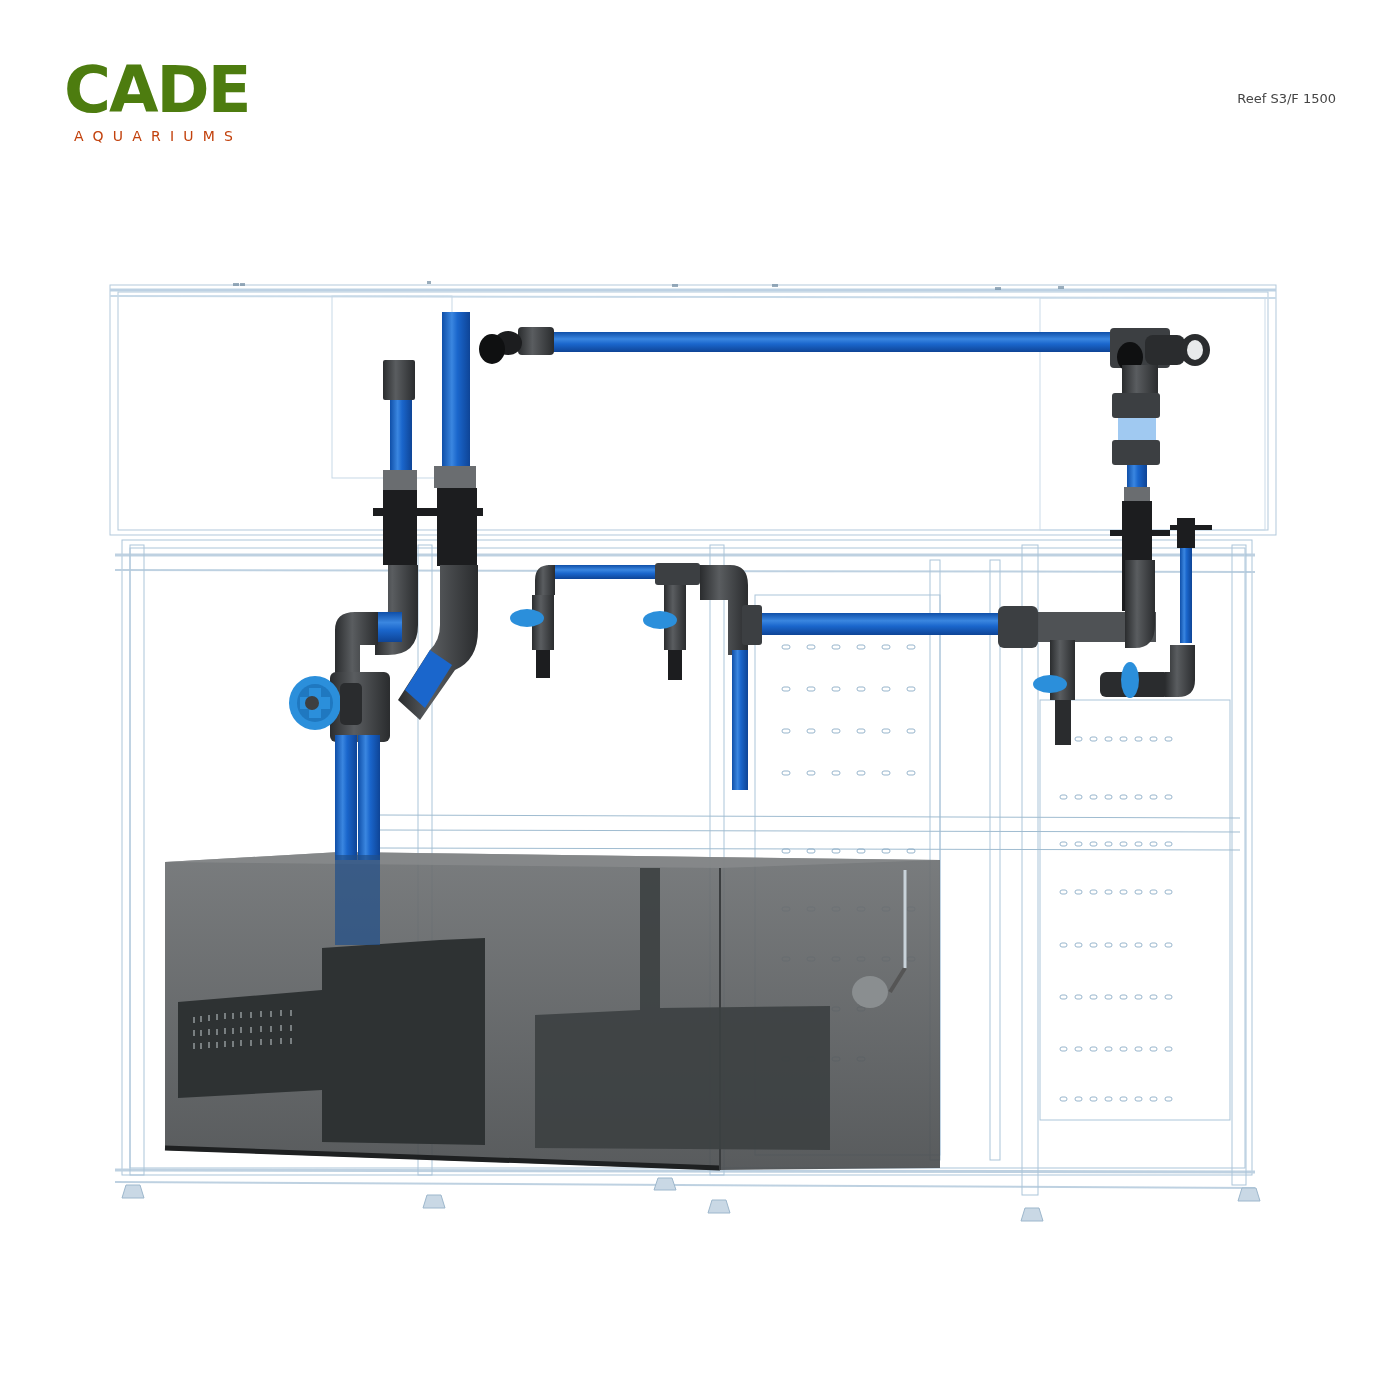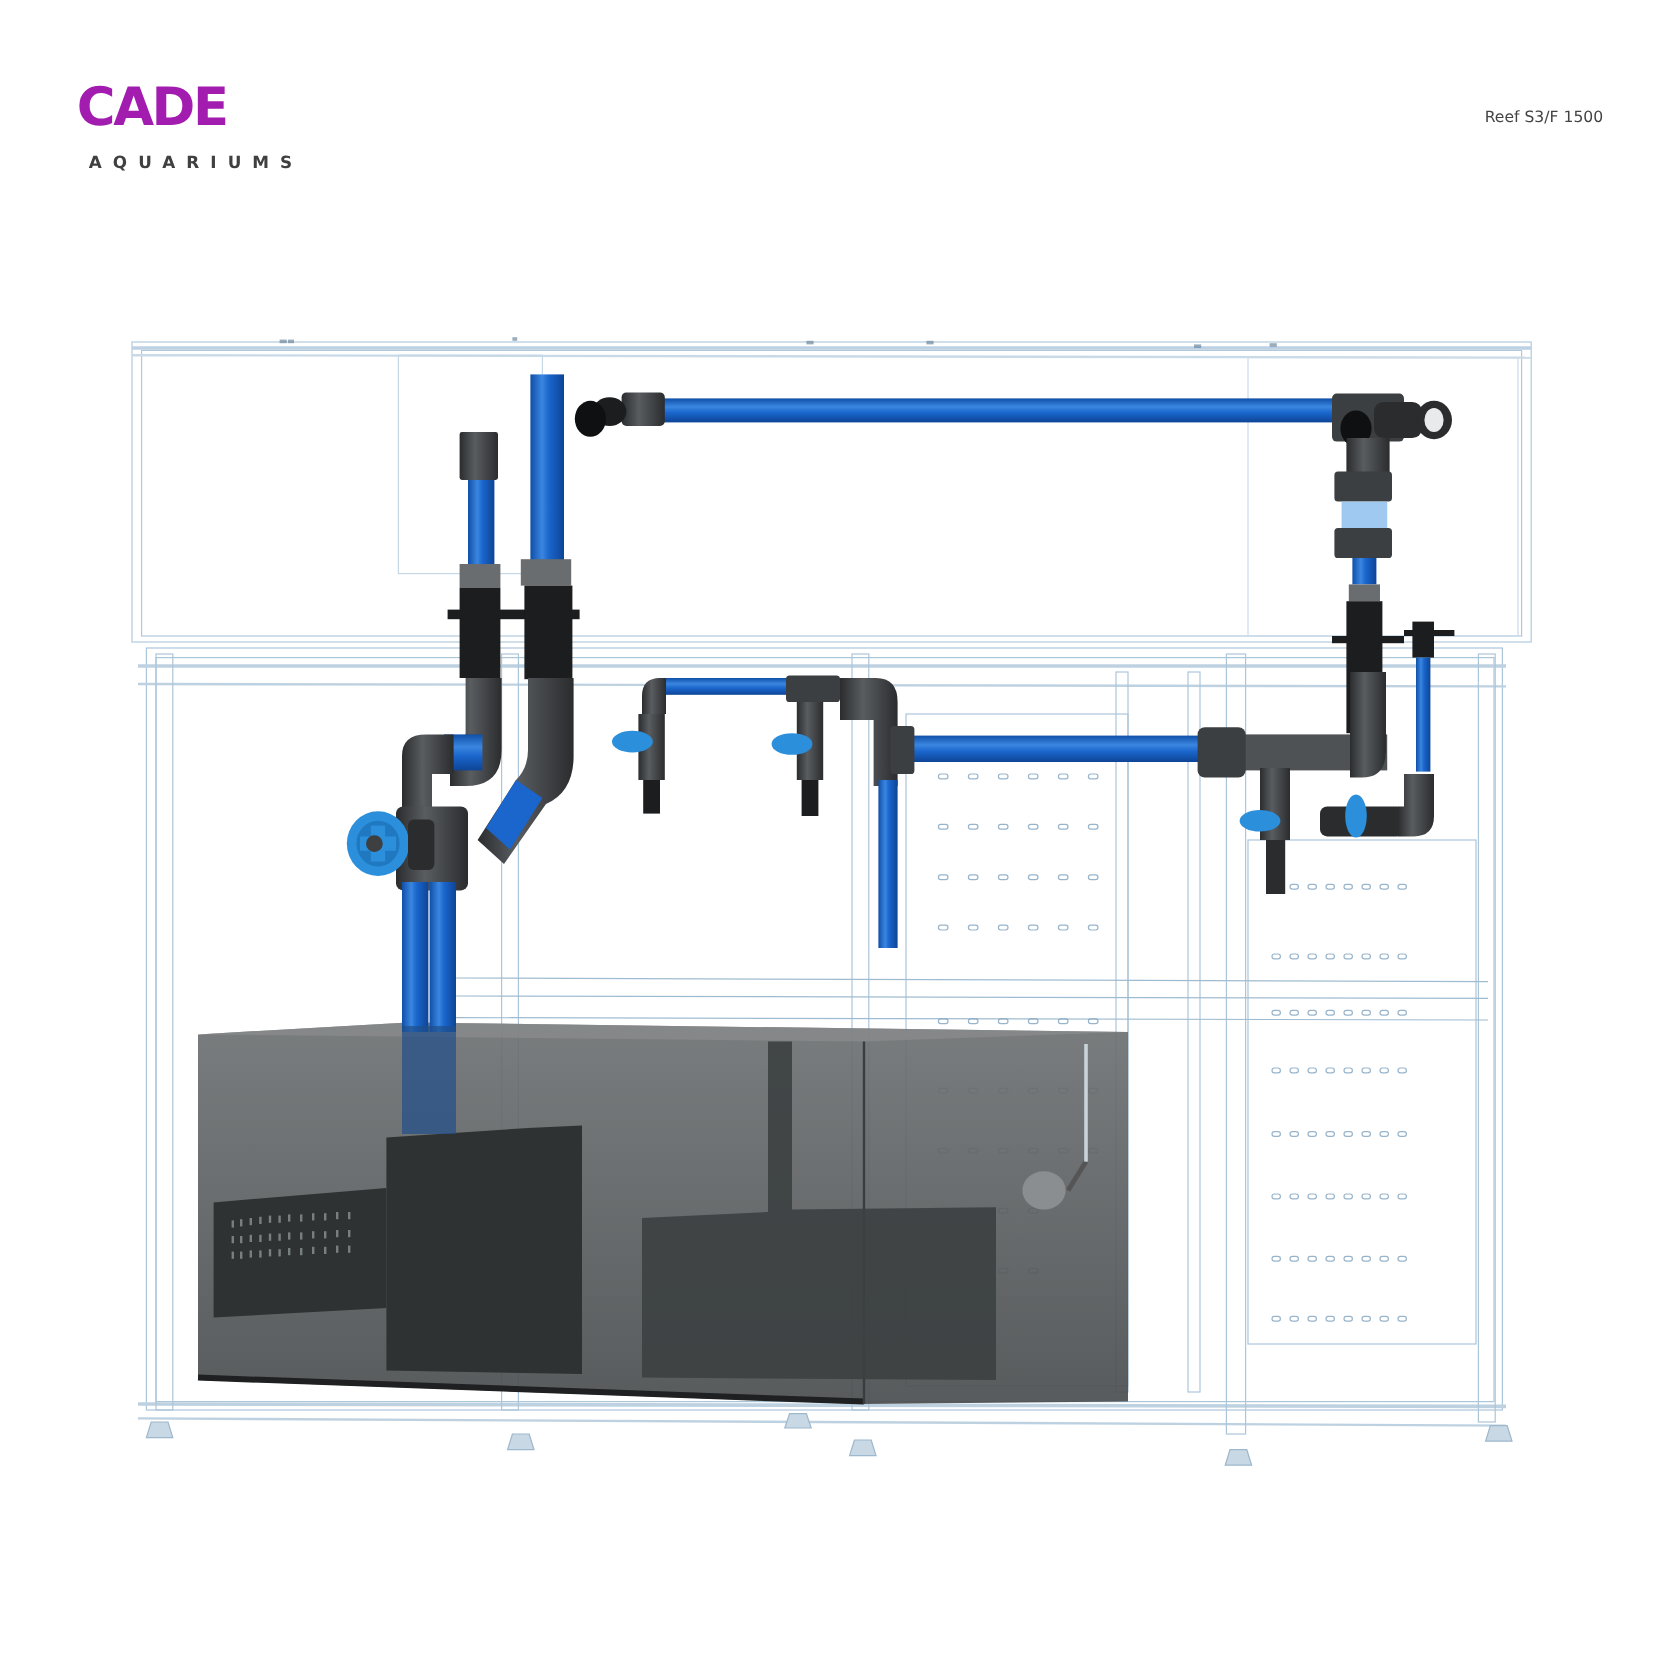--- a/index.html
+++ b/index.html
@@ -1,19 +1,19 @@
 <!DOCTYPE html>
 <html><head>
   <meta charset="utf-8">
   <style>
     html, body { margin:0; padding:0; background:#ffffff; }
     body { width:1400px; height:1400px; position:relative; overflow:hidden; font-family:"Liberation Sans", sans-serif; }
     .logo { position:absolute; left:64px; top:58px; width:200px; }
-    .logo-word { font-family:"DejaVu Sans", sans-serif; font-weight:bold; font-size:44px; letter-spacing:-2px; color:#a21caf; line-height:64px; display:block; }
-    .logo-sub { position:absolute; left:10px; top:70px; font-family:"DejaVu Sans", sans-serif; font-size:14px; letter-spacing:9.2px; color:#404040; white-space:nowrap;font-weight:bold; }
+    .logo-word { font-family:"DejaVu Sans", sans-serif; font-weight:bold; font-size:64px; letter-spacing:-2px; color:#4d7c0f; line-height:64px; display:block; }
+    .logo-sub { position:absolute; left:10px; top:70px; font-family:"DejaVu Sans", sans-serif; font-size:14px; letter-spacing:9.2px; color:#c2410c; white-space:nowrap; }
     .model { position:absolute; right:64px; top:91px; font-family:"DejaVu Sans", sans-serif; font-size:13px; color:#444; }
     .render { position:absolute; left:0; top:0; width:1400px; height:1400px; }
   </style>
 </head>
 <body>
 
 <div class="logo">
   <span class="logo-word">CADE</span>
   <span class="logo-sub">AQUARIUMS</span>
 </div>

